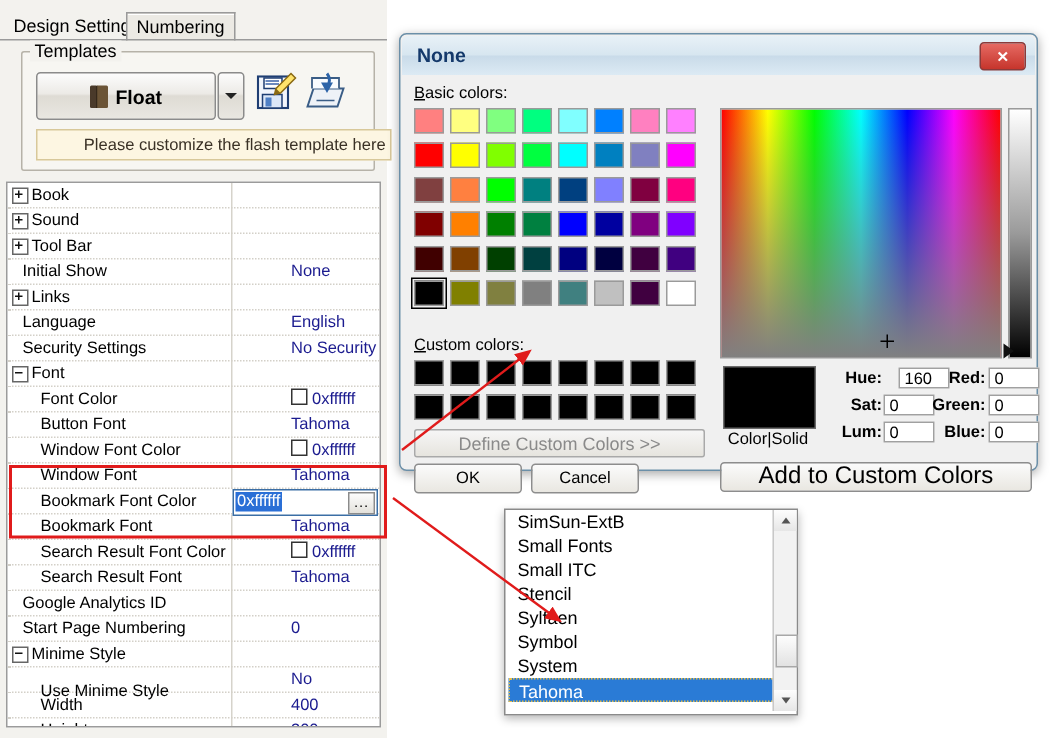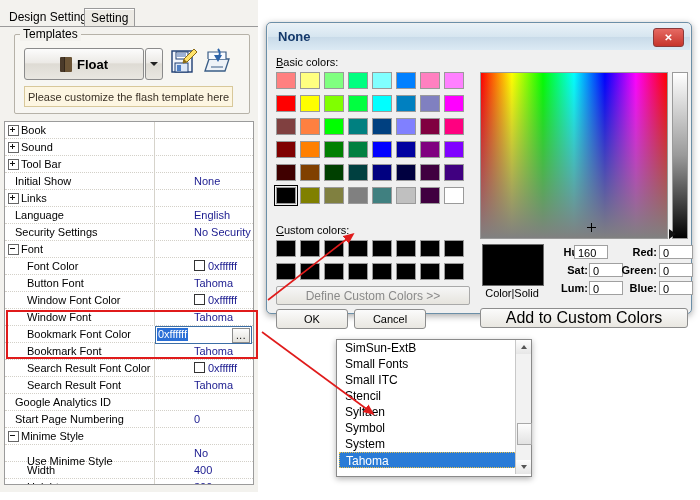--- a/index.html
+++ b/index.html
@@ -31,21 +31,21 @@
   #float-book:after{content:"";position:absolute;left:4px;top:0;width:7px;height:15px;background:#6b5436;border-radius:0 1px 1px 0;border-left:1px solid #35281a;}
   #float-drop{position:absolute;left:145px;top:48px;width:16px;height:30px;
       border:1px solid #8b8b8b;border-radius:3px;
       background:linear-gradient(to bottom,#fcfcfc 0%,#eceae6 45%,#dedbd4 50%,#e9e7e1 100%);
       display:flex;align-items:center;justify-content:center;}
   .caret-dn{width:0;height:0;border-left:4px solid transparent;border-right:4px solid transparent;border-top:4px solid #222;}
   #icon-save{position:absolute;left:168px;top:47px;width:30px;height:30px;}
   #icon-import{position:absolute;left:202px;top:47px;width:32px;height:30px;}
   #hint-bar{position:absolute;left:24px;top:86px;width:207px;height:19px;
       border:1px solid #d8c89a;background:#fdf6e2;display:flex;align-items:center;justify-content:center;
-      font-size:11px;color:#3a3126;}
+      font-size:11px;color:#3a3126;padding-left:28px;}
 
   
   #grid{position:absolute;left:4px;top:121px;width:248px;height:362px;
      background:#fff;border:1px solid #9b9b9b;overflow:hidden;}
   #grid-split{position:absolute;left:149px;top:0;width:1px;height:100%;background:#d6d3cb;}
   .prow{position:relative;height:16px;line-height:16px;border-bottom:1px dotted #d3d0c8;white-space:nowrap;}
   .pname{position:absolute;left:0;top:0;width:149px;height:16px;overflow:hidden;
      font-size:11px;color:#000;}
   .pval{position:absolute;left:153px;top:0;right:0;height:16px;overflow:hidden;
      font-size:11px;color:#1b1b8f;padding-left:36px;}
@@ -137,21 +137,21 @@
   
   #arrows{position:absolute;left:0;top:0;width:700px;height:500px;pointer-events:none;}
 </style>
 </head>
 <body>
 
 <div id="left-panel">
 
   <div id="tabstrip">
     <div class="tab active">Design Setting</div>
-    <div class="tab inactive">Setting</div>
+    <div class="tab inactive">Numbering</div>
   </div>
   <div id="tab-underline"></div>
 
   <div id="templates-group"></div>
   <div id="templates-legend">Templates</div>
 
   <div id="float-btn">
     <span id="float-book"></span>
     <span>Float</span>
   </div>
@@ -375,21 +375,21 @@
       <div id="spec-cursor"></div>
     </div>
     <div id="lum-bar"></div>
     <div id="lum-arrow"></div>
 
     <div id="preview" style="background: rgb(0, 0, 0);"></div>
     <div id="preview-label">Color|Solid</div>
 
     <div id="fields-area">
         <div class="fld-label" style="left: 282px; top: 196px; width: 38px;">Hue:</div>
-        <div class="fld-box" style="left: 306px; top: 195px;">160</div>
+        <div class="fld-box" style="left: 331px; top: 195px;">160</div>
         <div class="fld-label" style="left: 282px; top: 214px; width: 38px;">Sat:</div>
         <div class="fld-box" style="left: 321px; top: 213px;">0</div>
         <div class="fld-label" style="left: 282px; top: 232px; width: 38px;">Lum:</div>
         <div class="fld-box" style="left: 321px; top: 231px;">0</div>
         <div class="fld-label" style="left: 351px; top: 196px; width: 38px;">Red:</div>
         <div class="fld-box" style="left: 391px; top: 195px;">0</div>
         <div class="fld-label" style="left: 351px; top: 214px; width: 38px;">Green:</div>
         <div class="fld-box" style="left: 391px; top: 213px;">0</div>
         <div class="fld-label" style="left: 351px; top: 232px; width: 38px;">Blue:</div>
         <div class="fld-box" style="left: 391px; top: 231px;">0</div>

